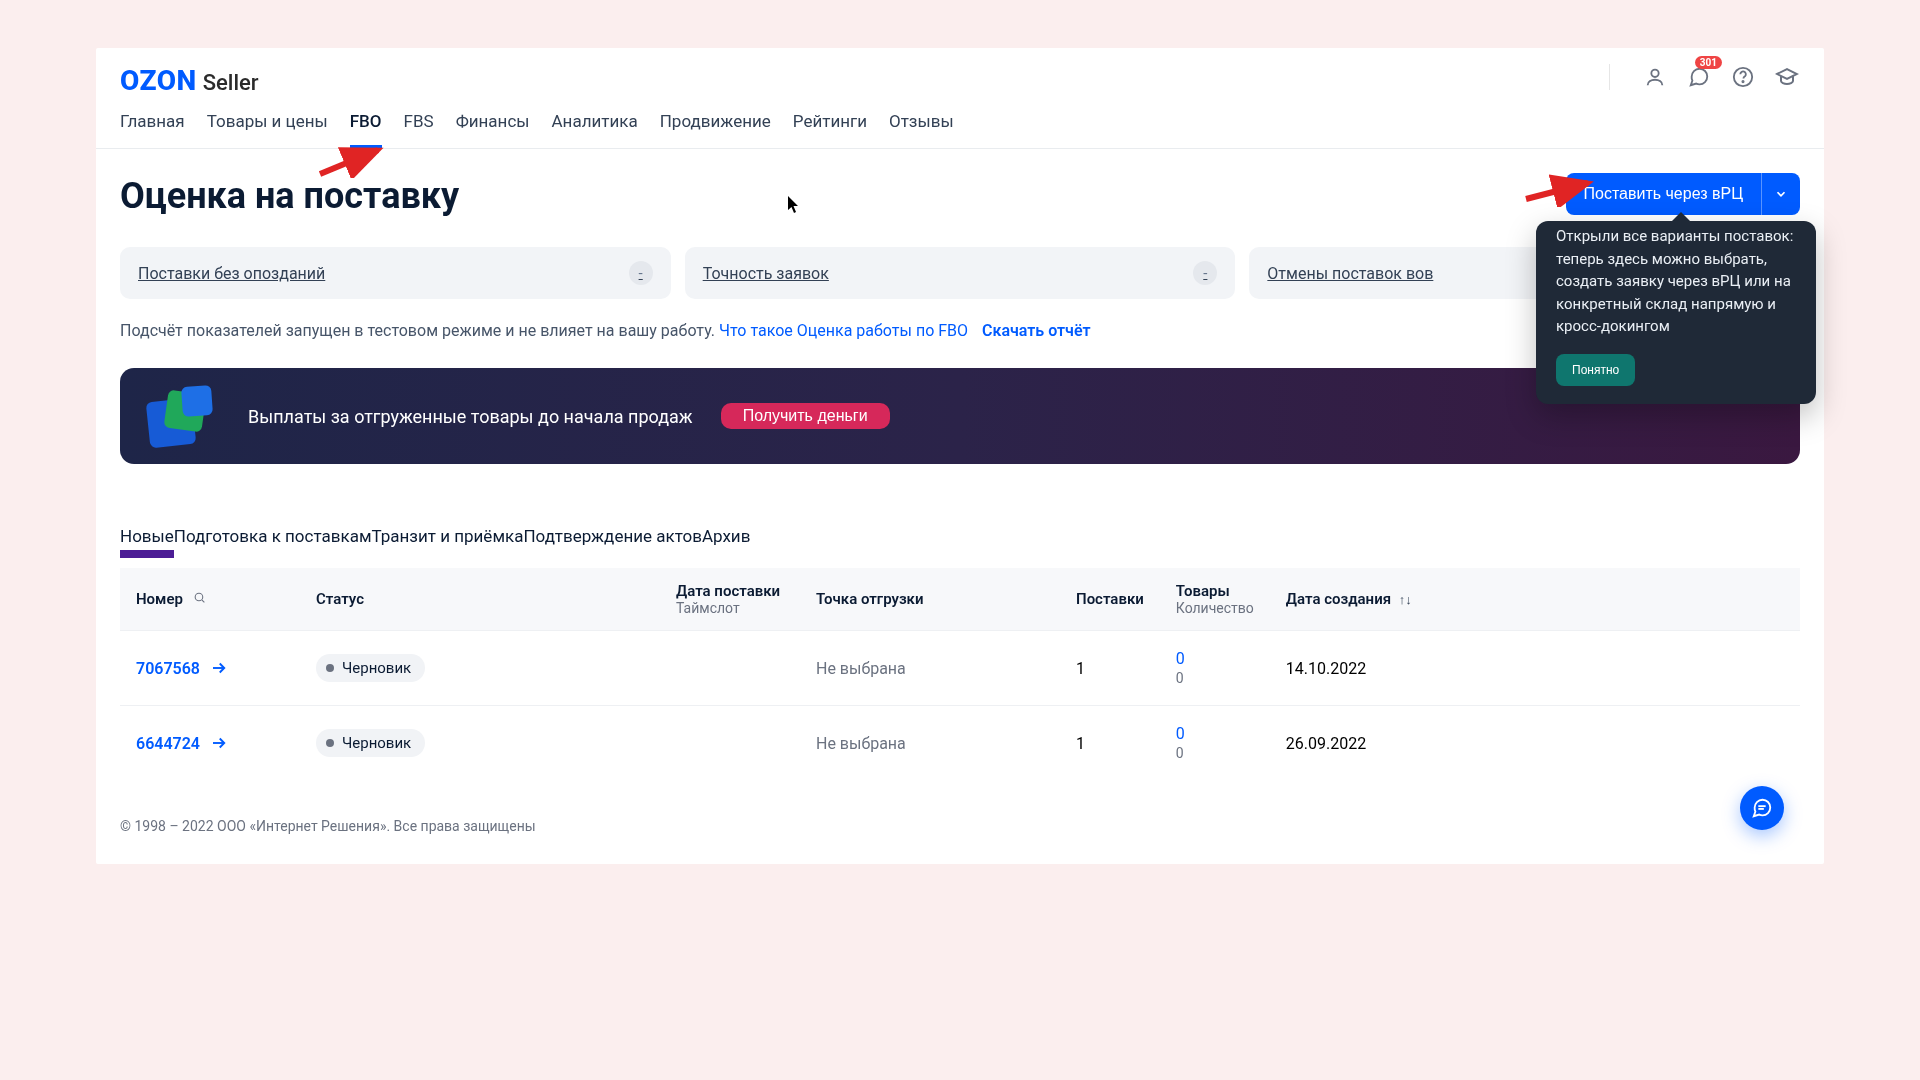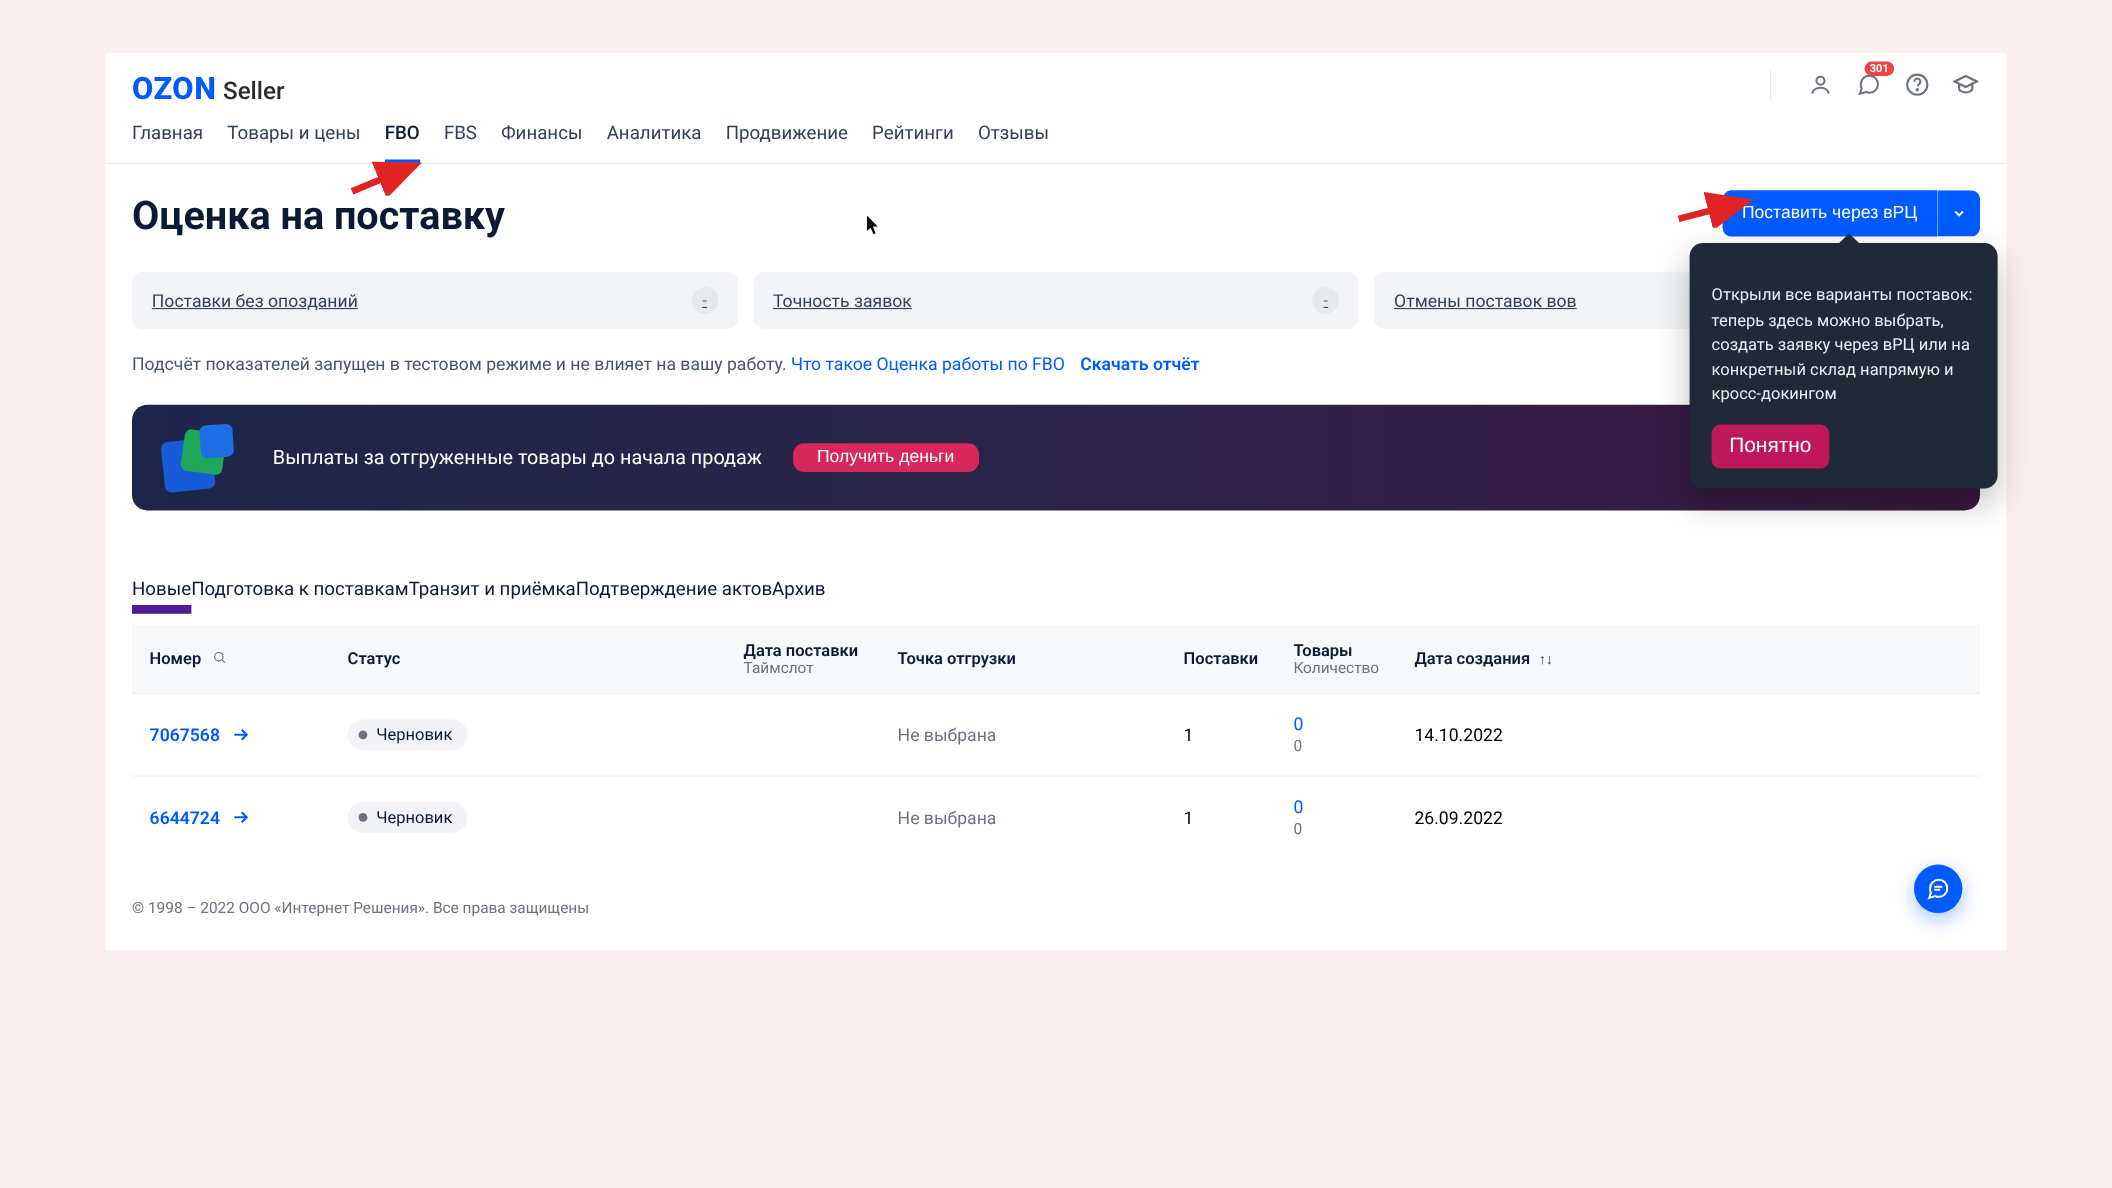--- a/index.html
+++ b/index.html
@@ -246,43 +246,43 @@
   font-size: 14px;
 }
 .tooltip {
   position: absolute;
   right: 8px;
   top: 72px;
   width: 280px;
   background: #1f2937;
   color: #eaeff5;
   border-radius: 12px;
-  padding: 36px 20px 18px 20px;
+  padding: 4px 20px 18px 20px;
   font-size: 15px;
   line-height: 1.5;
   box-shadow: 0 12px 30px rgba(0,0,0,.25);
   z-index: 30;
 }
 .tooltip::before {
   content: "";
   position: absolute;
   top: -9px;
   left: 136px;
   border-left: 9px solid transparent;
   border-right: 9px solid transparent;
   border-bottom: 9px solid #1f2937;
 }
 .tooltip-btn {
-  background: #be185d;
+  background: #0f766e;
   color: #fff;
   border: none;
   padding: 9px 16px;
   border-radius: 8px;
   margin-top: 16px;
-  font-size: 19px;
+  font-size: 12px;
   cursor: pointer;
 }
 .fab {
   position: absolute;
   right: 40px;
   bottom: 34px;
   width: 44px;
   height: 44px;
   border-radius: 50%;
   background: #005BFF;

